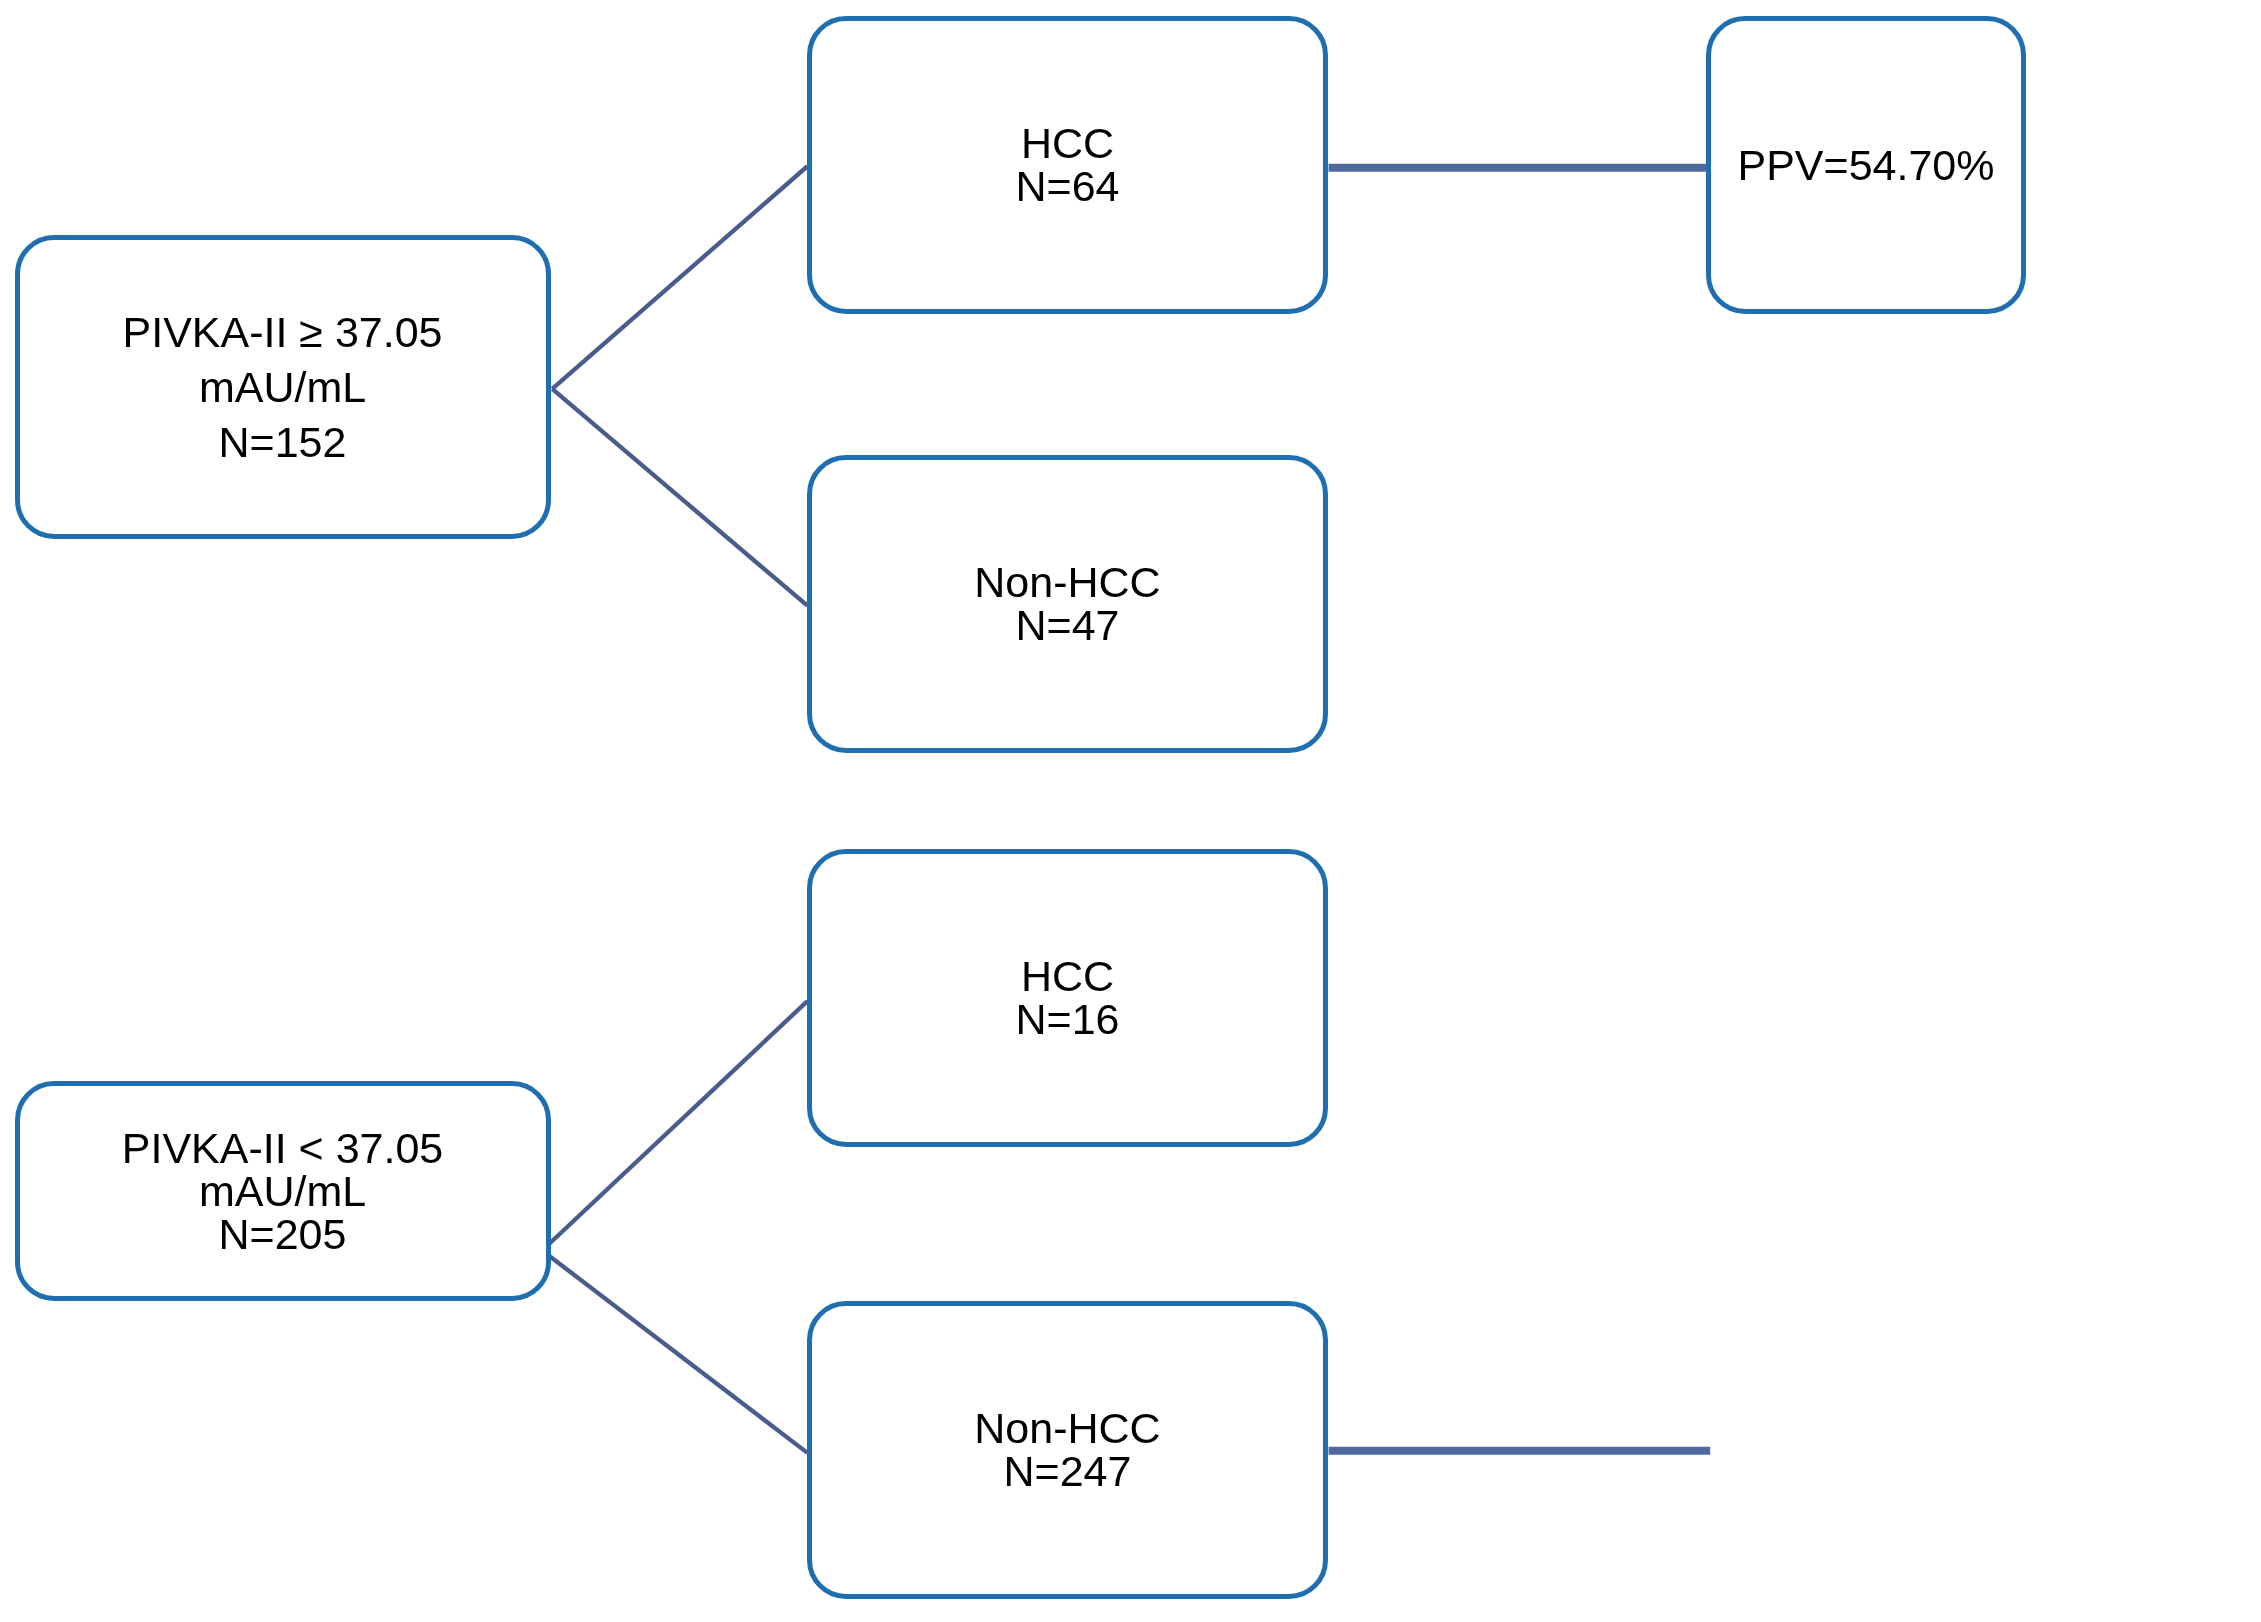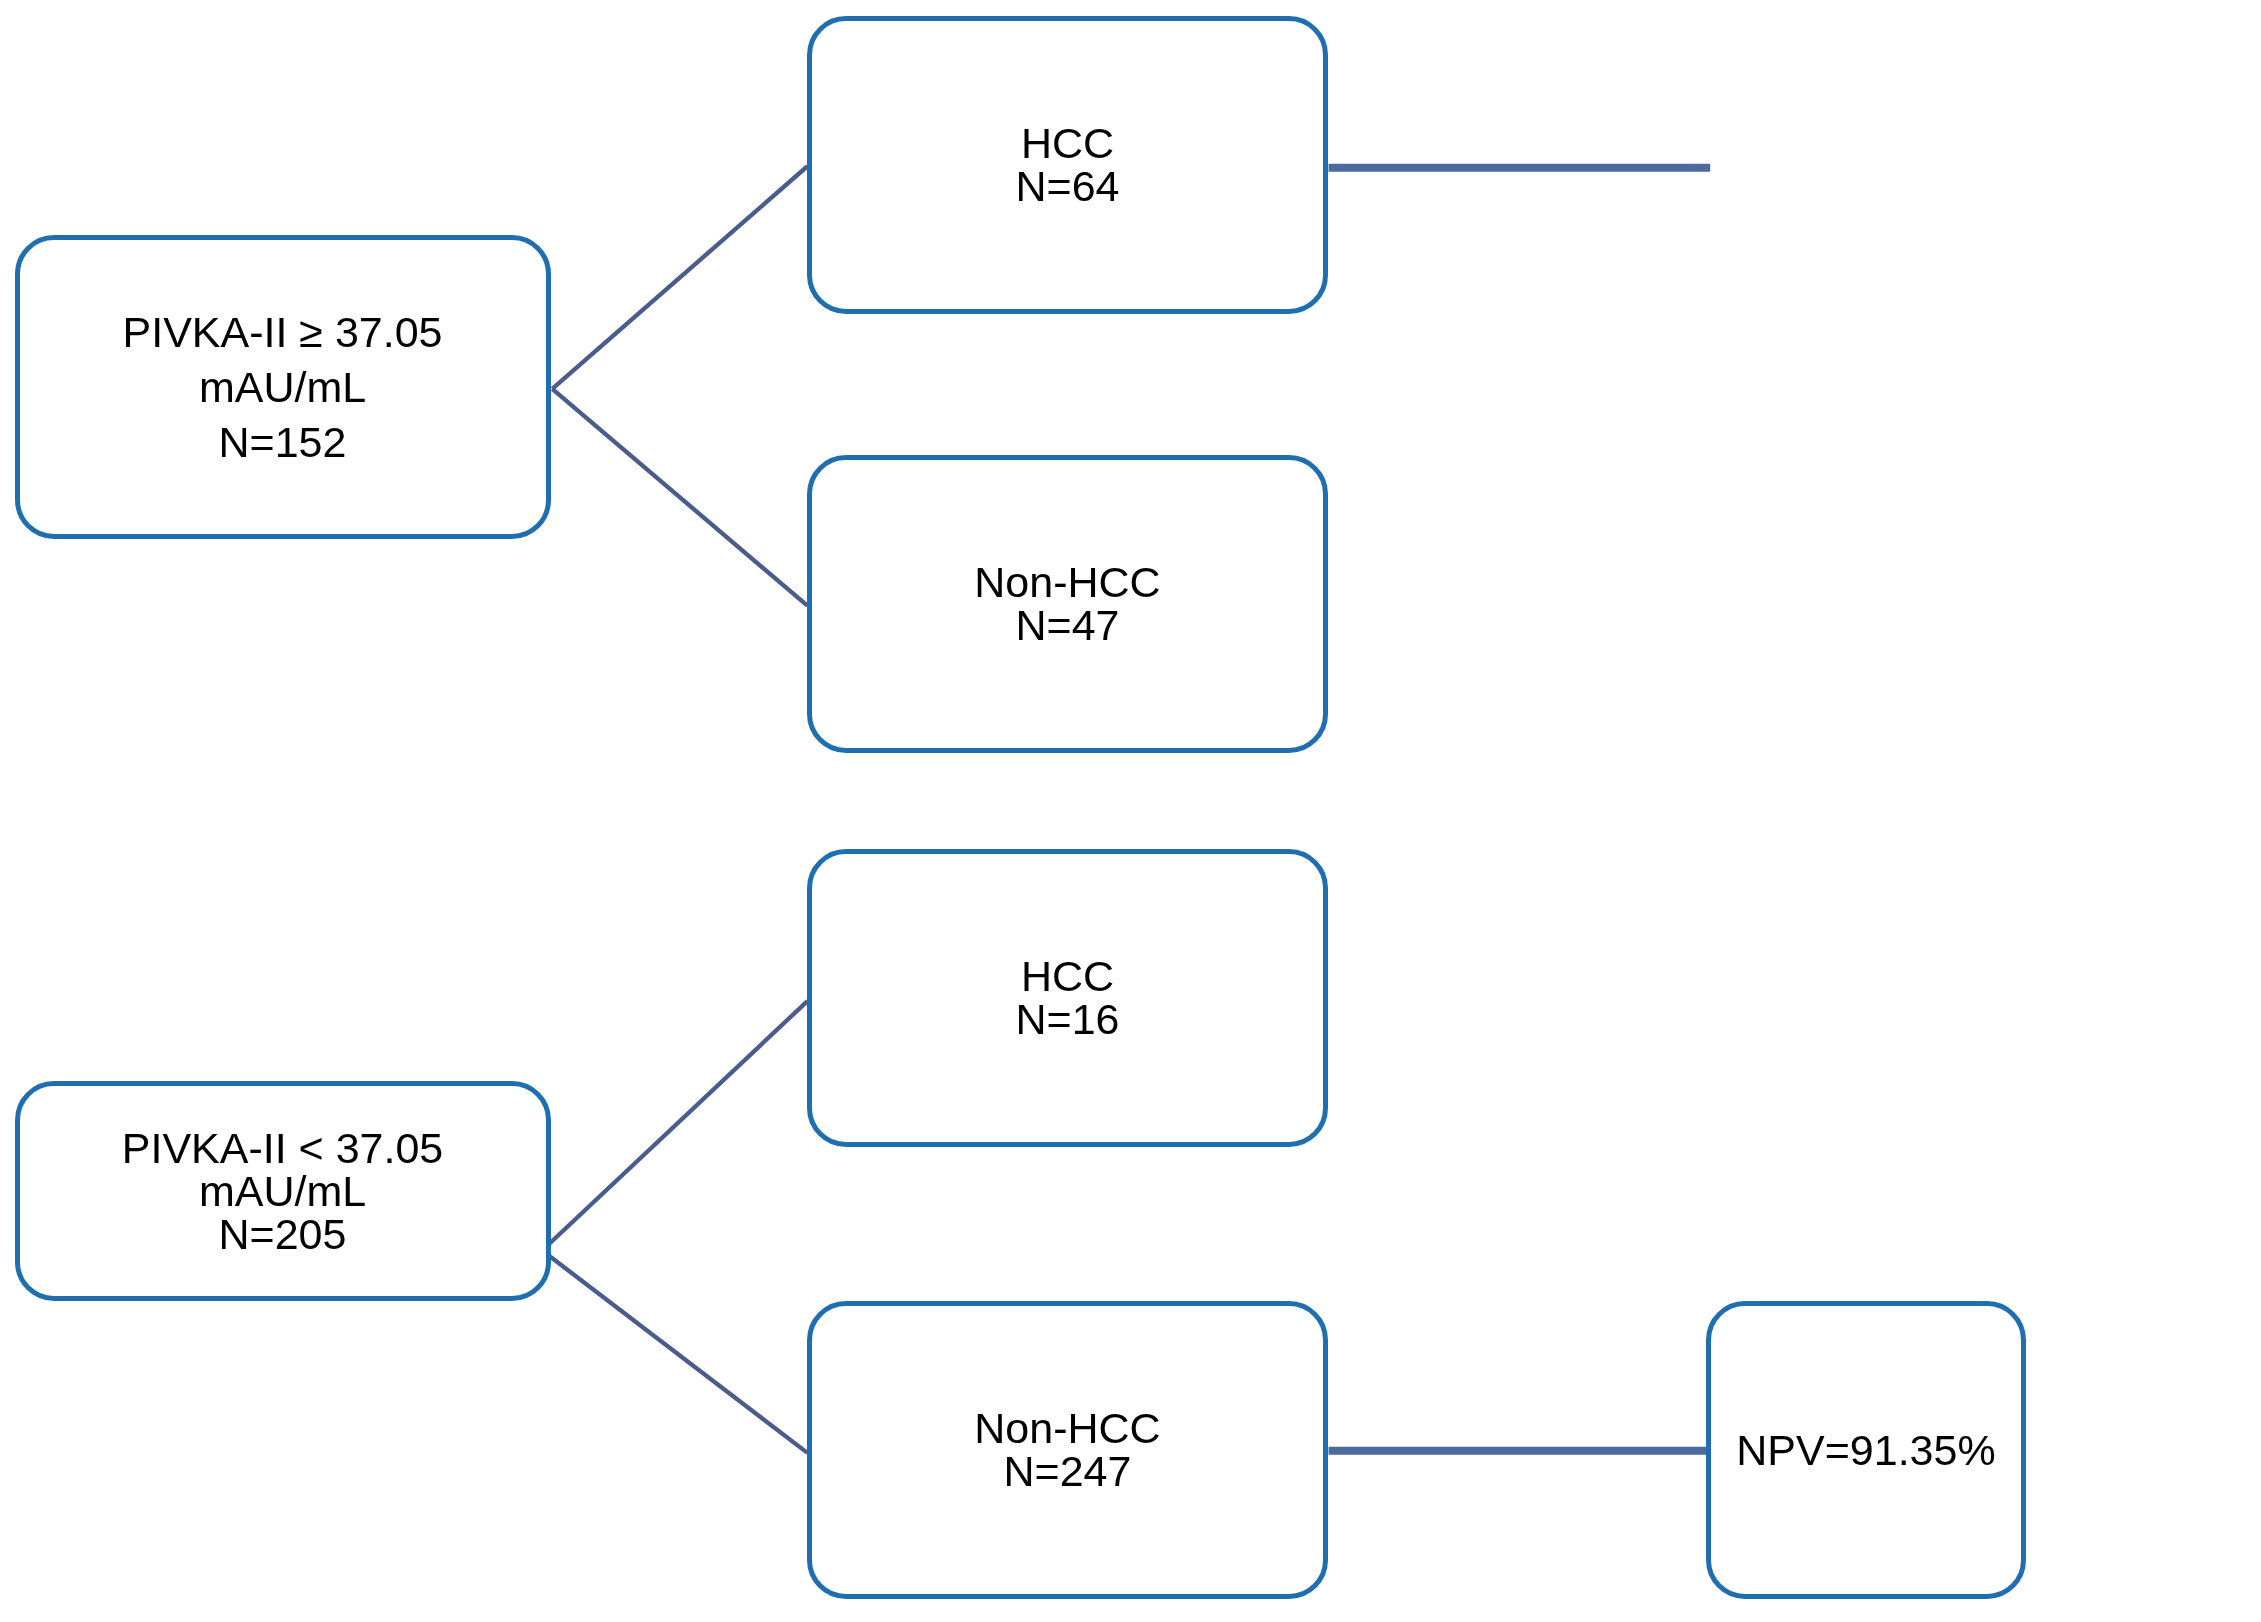--- a/index.html
+++ b/index.html
@@ -77,20 +77,23 @@
     <span class="line">PIVKA-II ≥ 37.05</span>
     <span class="line">mAU/mL</span>
     <span class="line">N=152</span>
   </div>
 
   <div class="node" style="left:807px; top:16px; width:521px; height:298px;">
     <span class="line">HCC</span>
     <span class="line">N=64</span>
   </div>
 
+  <div class="node" style="left:1706px; top:16px; width:320px; height:298px;">
+    <span class="line">PPV=54.70%</span>
+  </div>
 
   <div class="node" style="left:807px; top:455px; width:521px; height:298px;">
     <span class="line">Non-HCC</span>
     <span class="line">N=47</span>
   </div>
 
   <div class="node" style="left:807px; top:849px; width:521px; height:298px;">
     <span class="line">HCC</span>
     <span class="line">N=16</span>
   </div>
@@ -99,18 +102,15 @@
     <span class="line">PIVKA-II &lt; 37.05</span>
     <span class="line">mAU/mL</span>
     <span class="line">N=205</span>
   </div>
 
   <div class="node" style="left:807px; top:1301px; width:521px; height:298px;">
     <span class="line">Non-HCC</span>
     <span class="line">N=247</span>
   </div>
 
-  <div class="node" style="left:1706px; top:1301px; width:320px; height:298px;">
-    <span class="line">NPV=91.35%</span>
-  </div>
 
 </div>
 
 
 </body></html>

